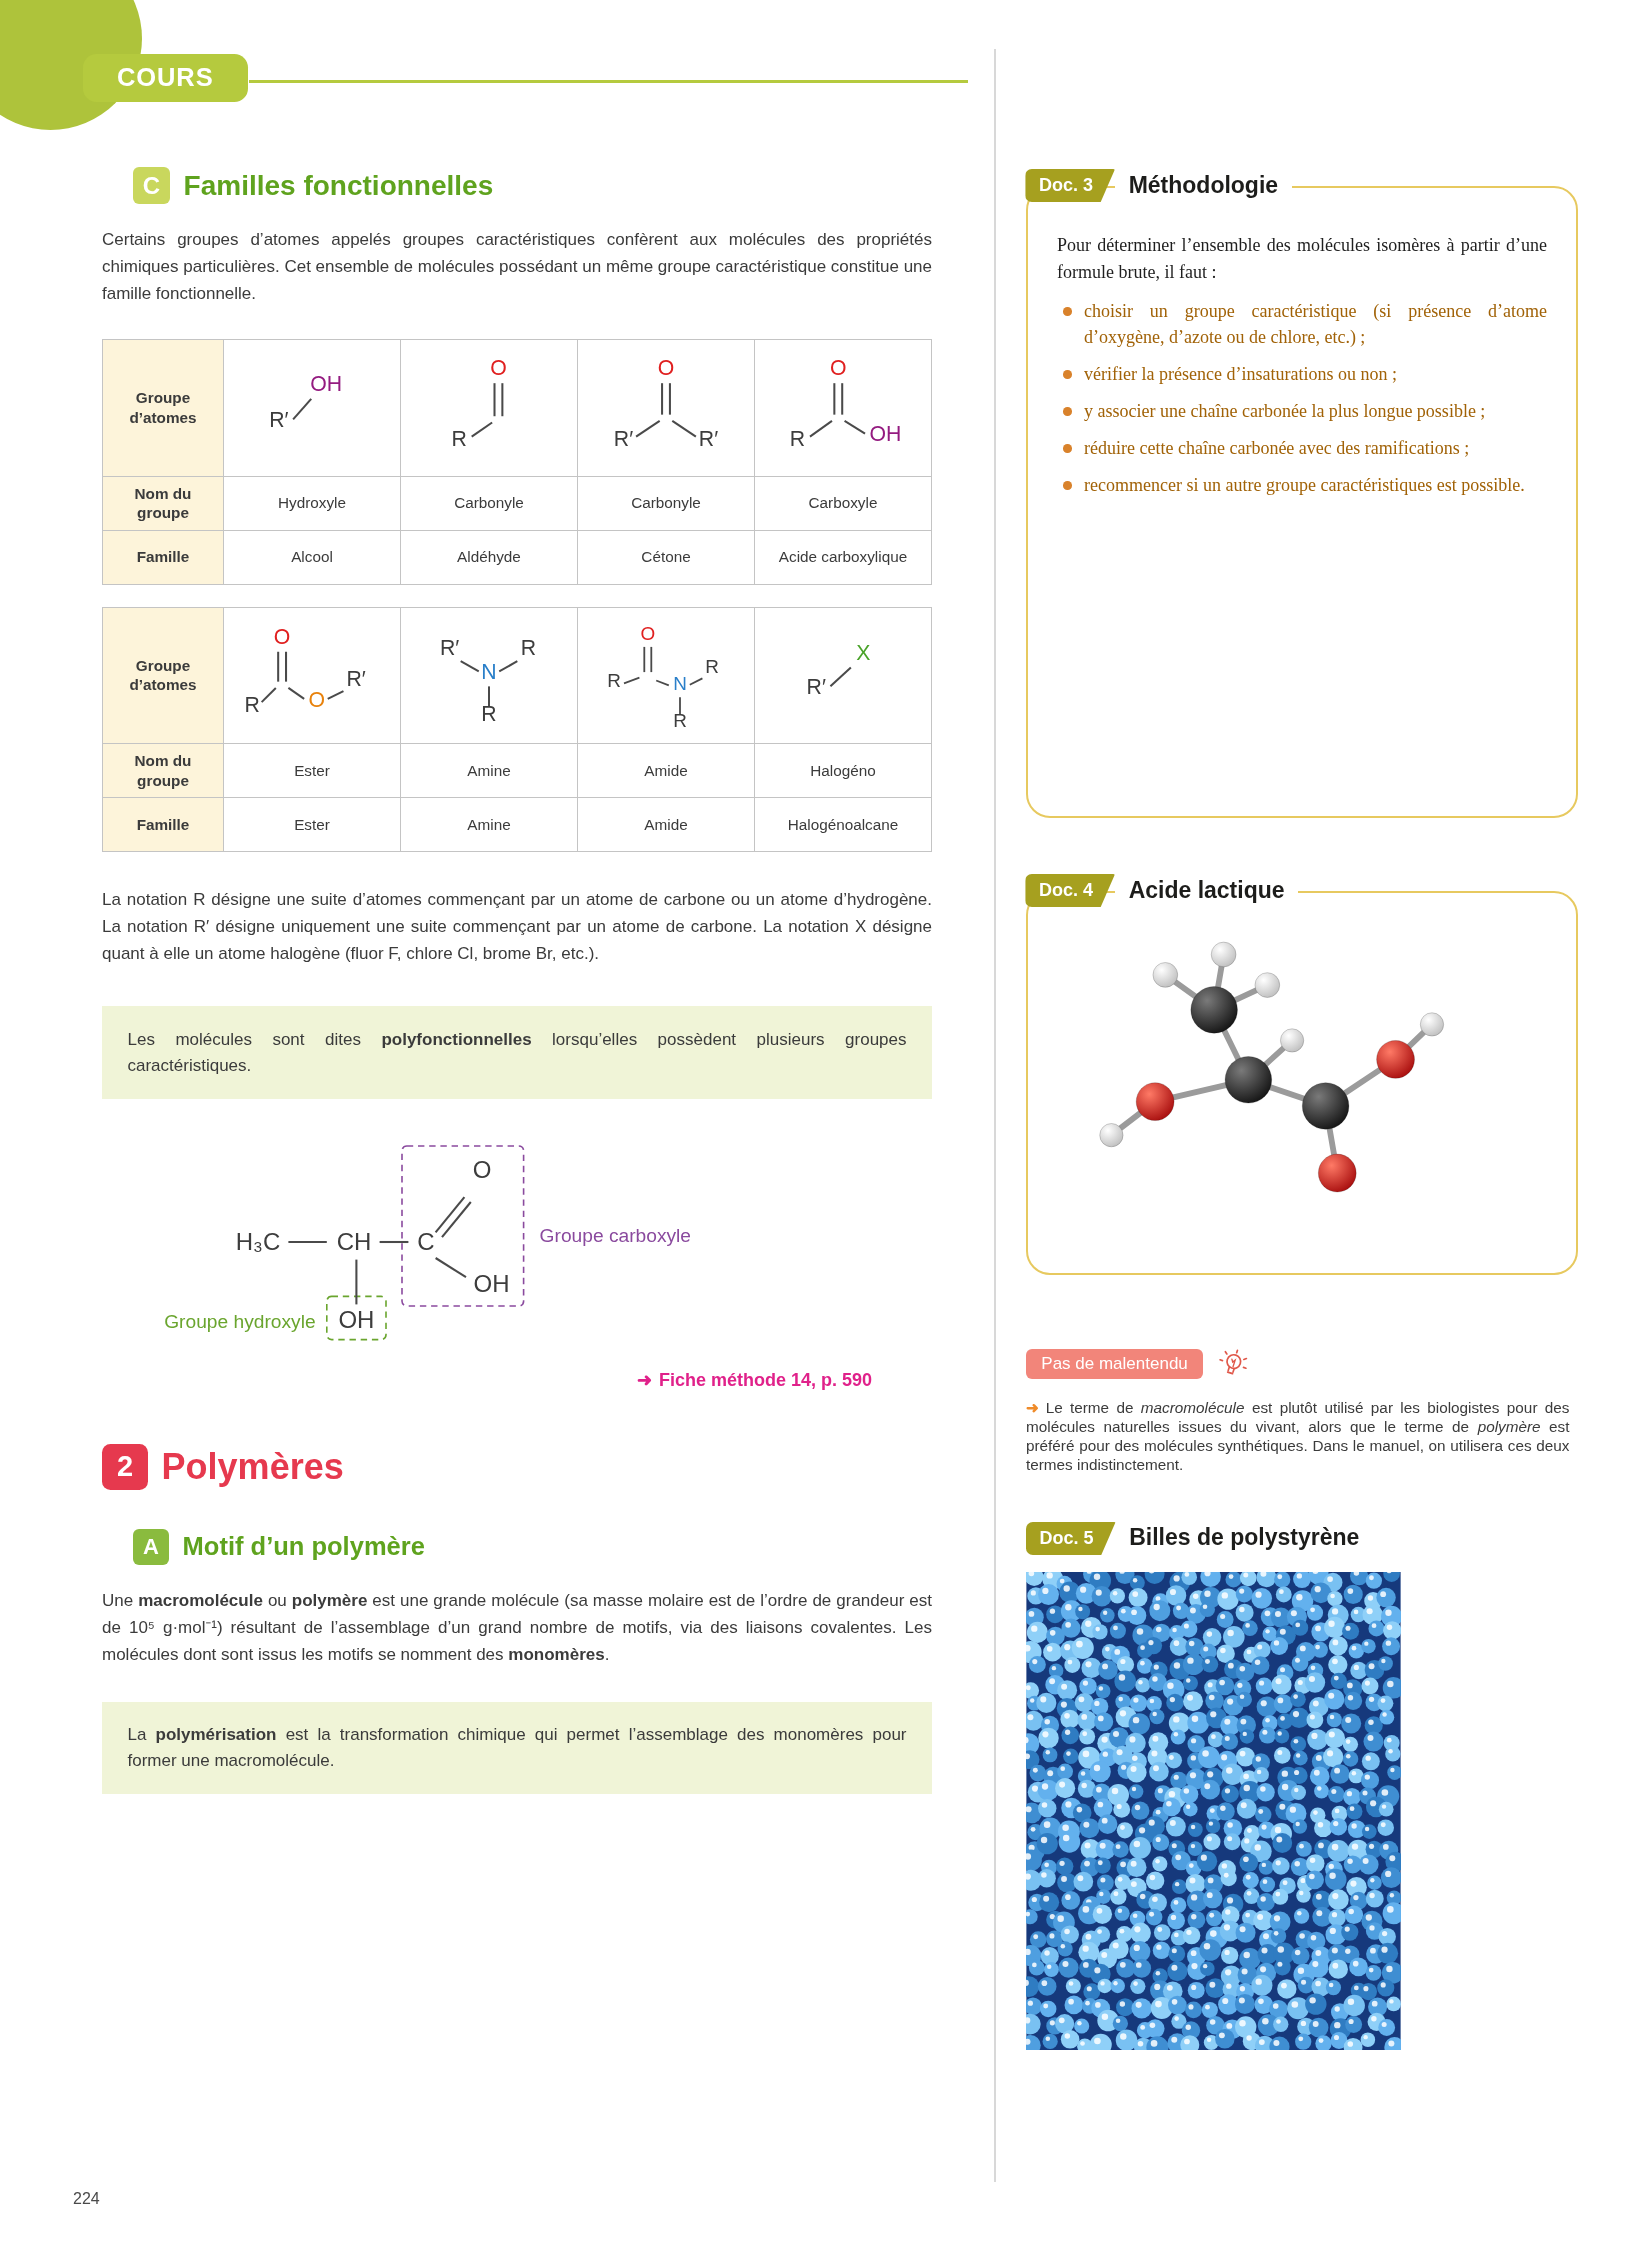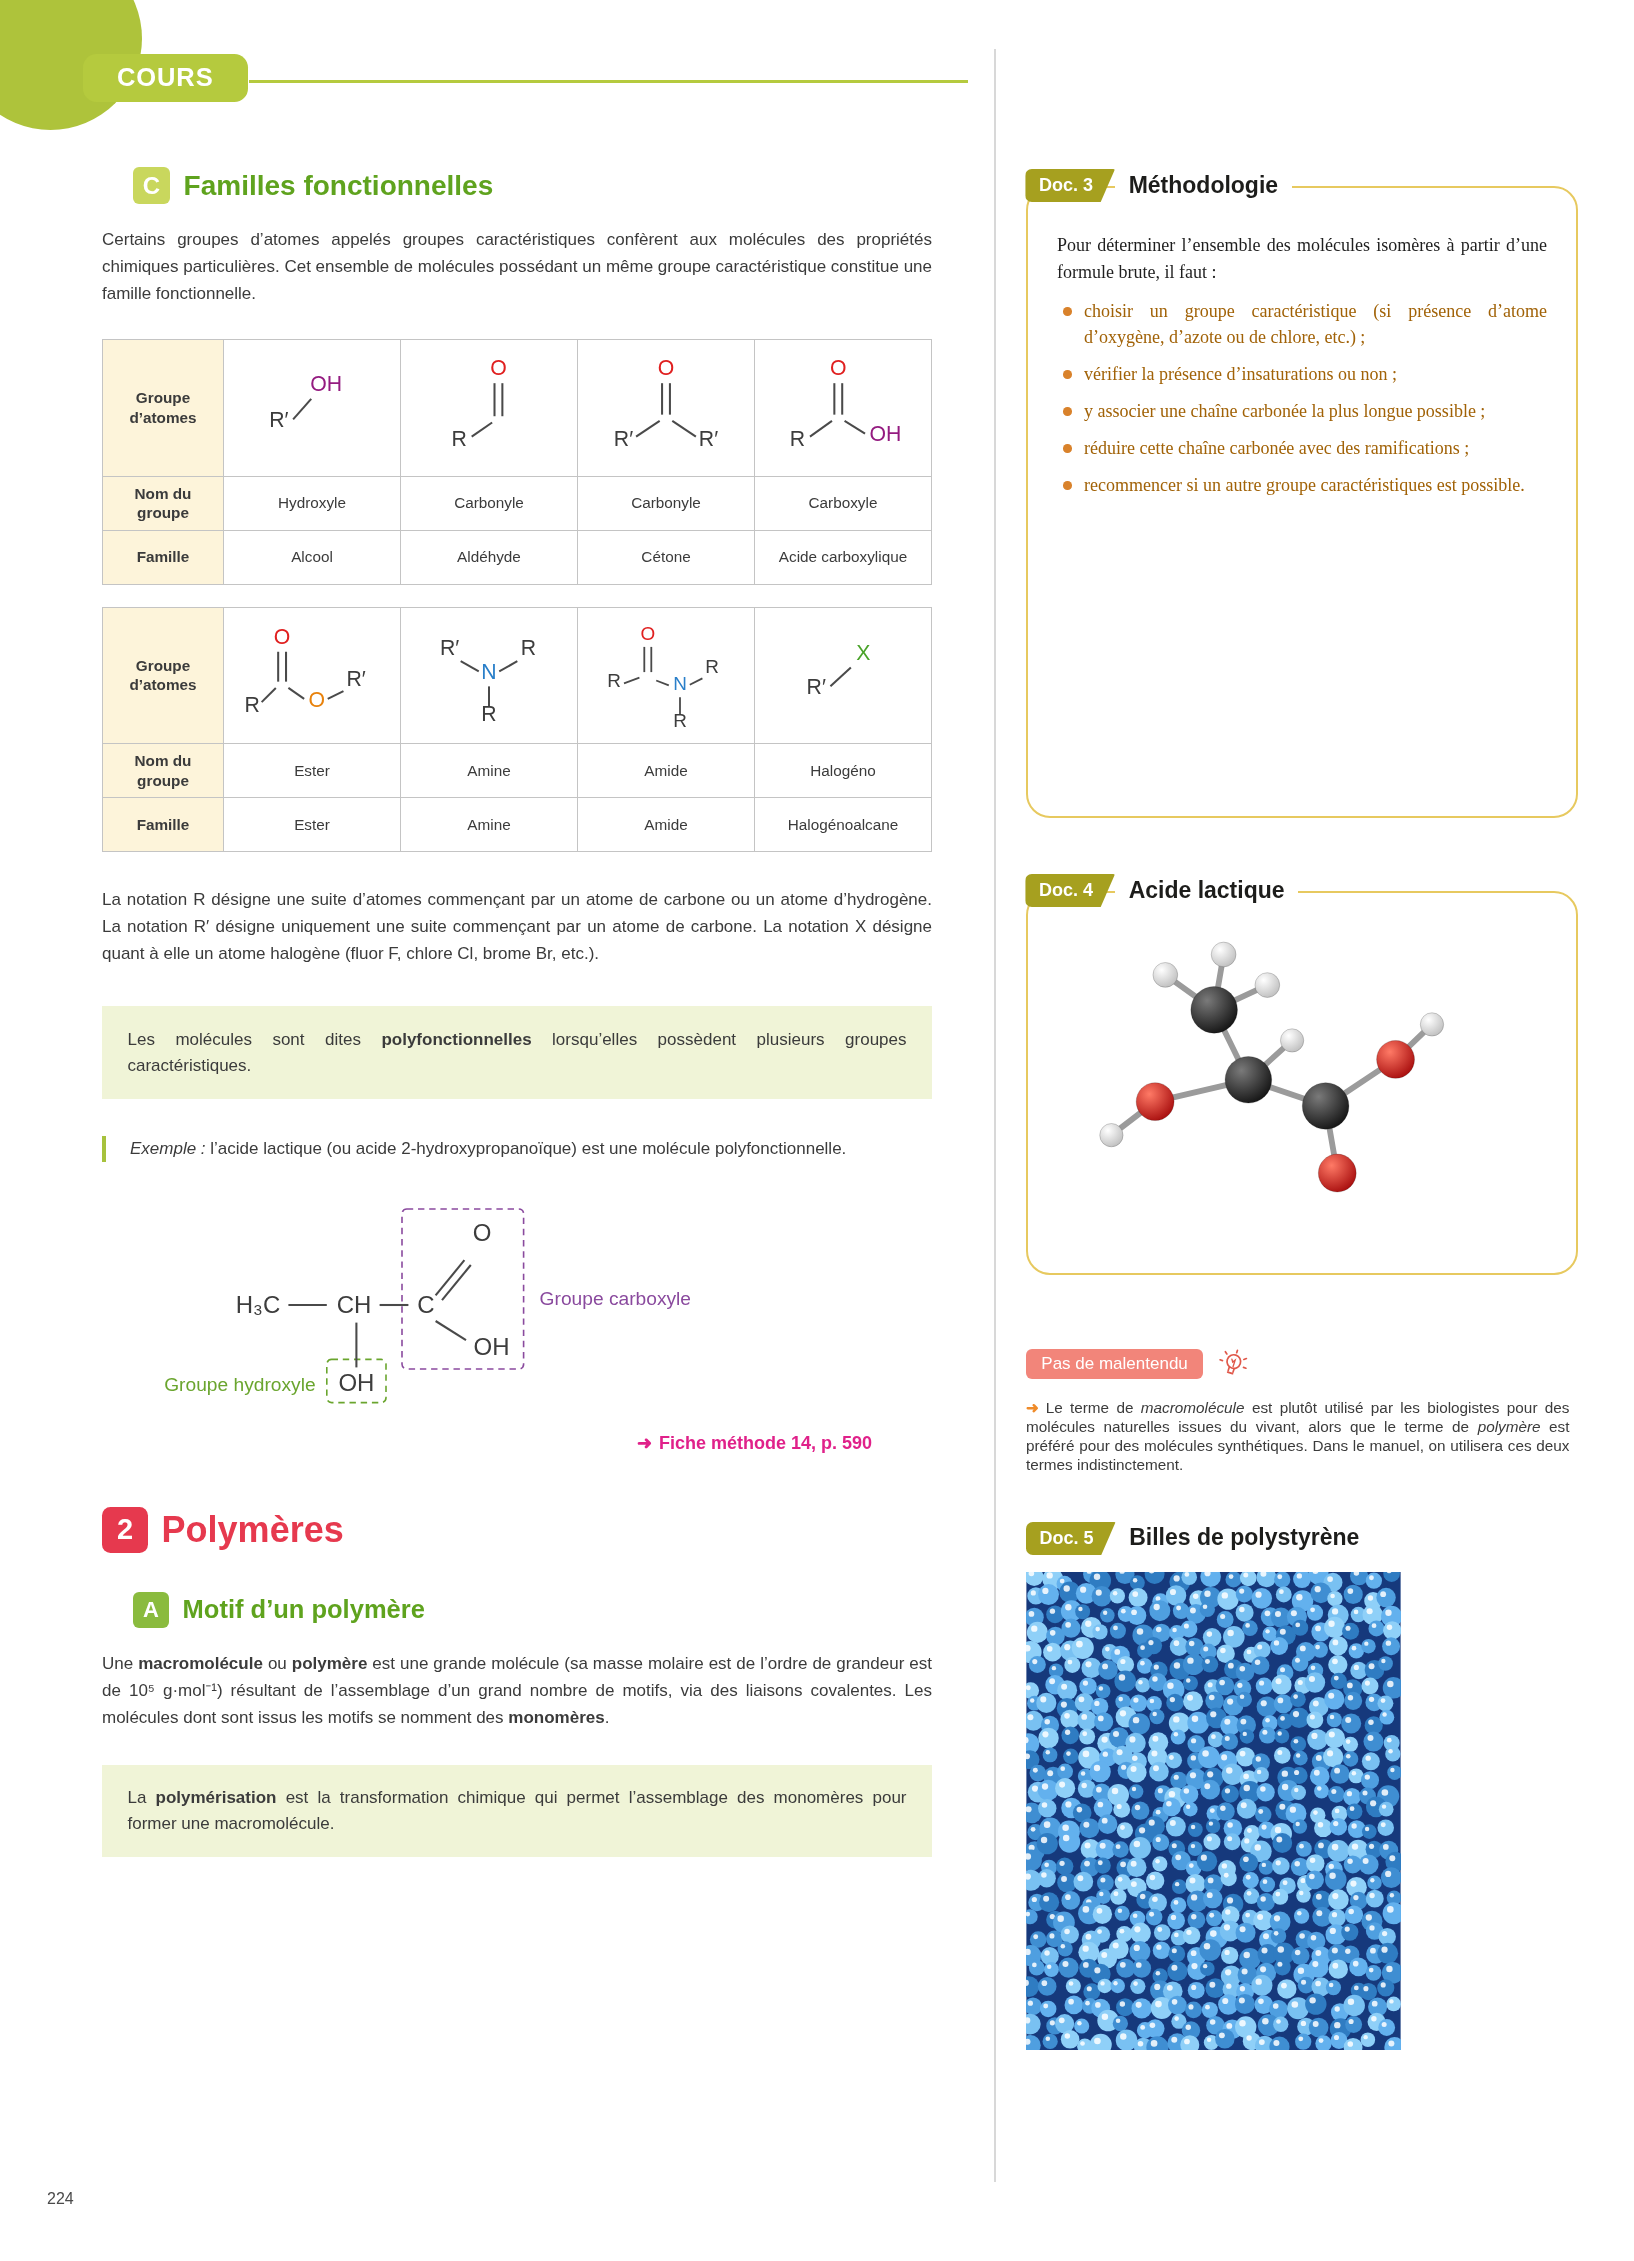--- a/index.html
+++ b/index.html
@@ -61,21 +61,21 @@
 
   .malentendu { margin-top:72px; }
   .mal-head { display:flex; align-items:center; gap:12px; }
   .mal-badge { background:#f2857a; color:#fff; font-weight:normal; font-size:17px; padding:5.1px 15.3px; border-radius:6px; }
   .mal-text { margin-top:17px; font-size:15.3px; line-height:19px; color:#3b3b3b; text-align:justify; padding-right:8.5px; }
   .arrow-o { color:#ef8b2a; font-weight:bold; margin-right:6.8px; }
 
   .doc5 { margin-top:48px; }
   .beads-wrap { margin-top:17px; line-height:0; }
 
-  .pagenum { position:absolute; left:47px; top:2190px; font-size:16px; color:#4a4a4a; }
+  .pagenum { position:absolute; left:73px; top:2190px; font-size:16px; color:#4a4a4a; }
 
   svg { font-family:"Liberation Sans",sans-serif; }
 </style>
 </head>
 <body>
 
 <div class="page">
 
   <div class="corner-blob"></div>
   <div class="cours-pill">COURS</div>
@@ -230,23 +230,20 @@
         <td>Amide</td>
         <td>Halogénoalcane</td>
       </tr>
     </tbody>
       </table>
 
     <p class="body-text" style="margin-top:34px;">La notation R désigne une suite d’atomes commençant par un atome de carbone ou un atome d’hydrogène. La notation R′ désigne uniquement une suite commençant par un atome de carbone. La notation X désigne quant à elle un atome halogène (fluor F, chlore Cl, brome Br, etc.).</p>
 
     <div class="hl-box"><span>Les molécules sont dites </span><span style="font-weight: 700;">polyfonctionnelles</span><span> lorsqu’elles pos­sèdent plusieurs groupes caractéristiques.</span></div>
 
-    <div class="exemple">
-      <p><span class="ex-label">Exemple :</span><span> l’acide lactique (ou acide 2-hydroxypropanoïque) est une molécule polyfonctionnelle.</span></p>
-    </div>
 
     <div class="lactic-wrap">
       <div><svg viewBox="0 0 660 310" width="528" height="248">
             <rect x="206" y="228" width="74" height="54" fill="none" stroke="#6aa52e" stroke-width="2" stroke-dasharray="8 6" rx="6"></rect>
             <rect x="300" y="40" width="152" height="200" fill="none" stroke="#8a4a9e" stroke-width="2" stroke-dasharray="8 6" rx="6"></rect>
             <line x1="158" y1="160" x2="206" y2="160" stroke="#4a4a4a" stroke-width="2.6"></line>
             <line x1="272" y1="160" x2="308" y2="160" stroke="#4a4a4a" stroke-width="2.6"></line>
             <line x1="342" y1="148" x2="378" y2="104" stroke="#4a4a4a" stroke-width="2.6"></line>
             <line x1="350" y1="154" x2="386" y2="110" stroke="#4a4a4a" stroke-width="2.6"></line>
             <line x1="342" y1="180" x2="380" y2="204" stroke="#4a4a4a" stroke-width="2.6"></line>

